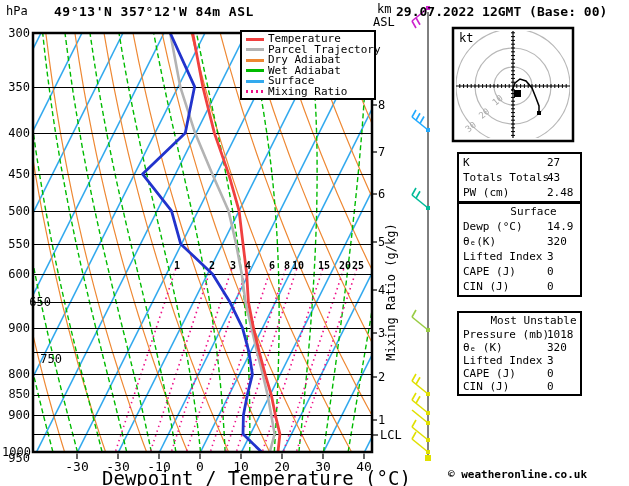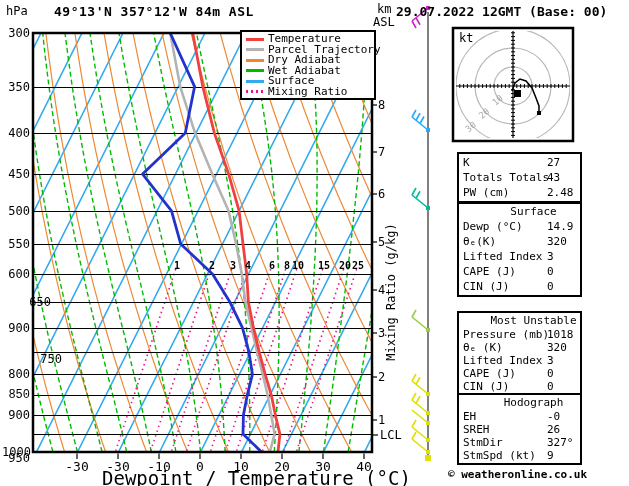--- a/index.html
+++ b/index.html
@@ -413,36 +413,15 @@
         <span>CAPE (J)</span>
         <span class="tval">0</span>
       </div>
         <div class="trow">
         <span>CIN (J)</span>
         <span class="tval">0</span>
       </div>
       </div>
   </div>
 
-  <div class="tbox" style="top:393px">
-    <div class="ttitle">Hodograph</div>
-    <div class="r13">
-        <div class="trow">
-        <span>EH</span>
-        <span class="tval">-0</span>
-      </div>
-        <div class="trow">
-        <span>SREH</span>
-        <span class="tval">26</span>
-      </div>
-        <div class="trow">
-        <span>StmDir</span>
-        <span class="tval">327°</span>
-      </div>
-        <div class="trow">
-        <span>StmSpd (kt)</span>
-        <span class="tval">9</span>
-      </div>
-      </div>
-  </div>
 
   <span class="ov footer">© weatheronline.co.uk</span>
 </div>
 
 </body></html>

